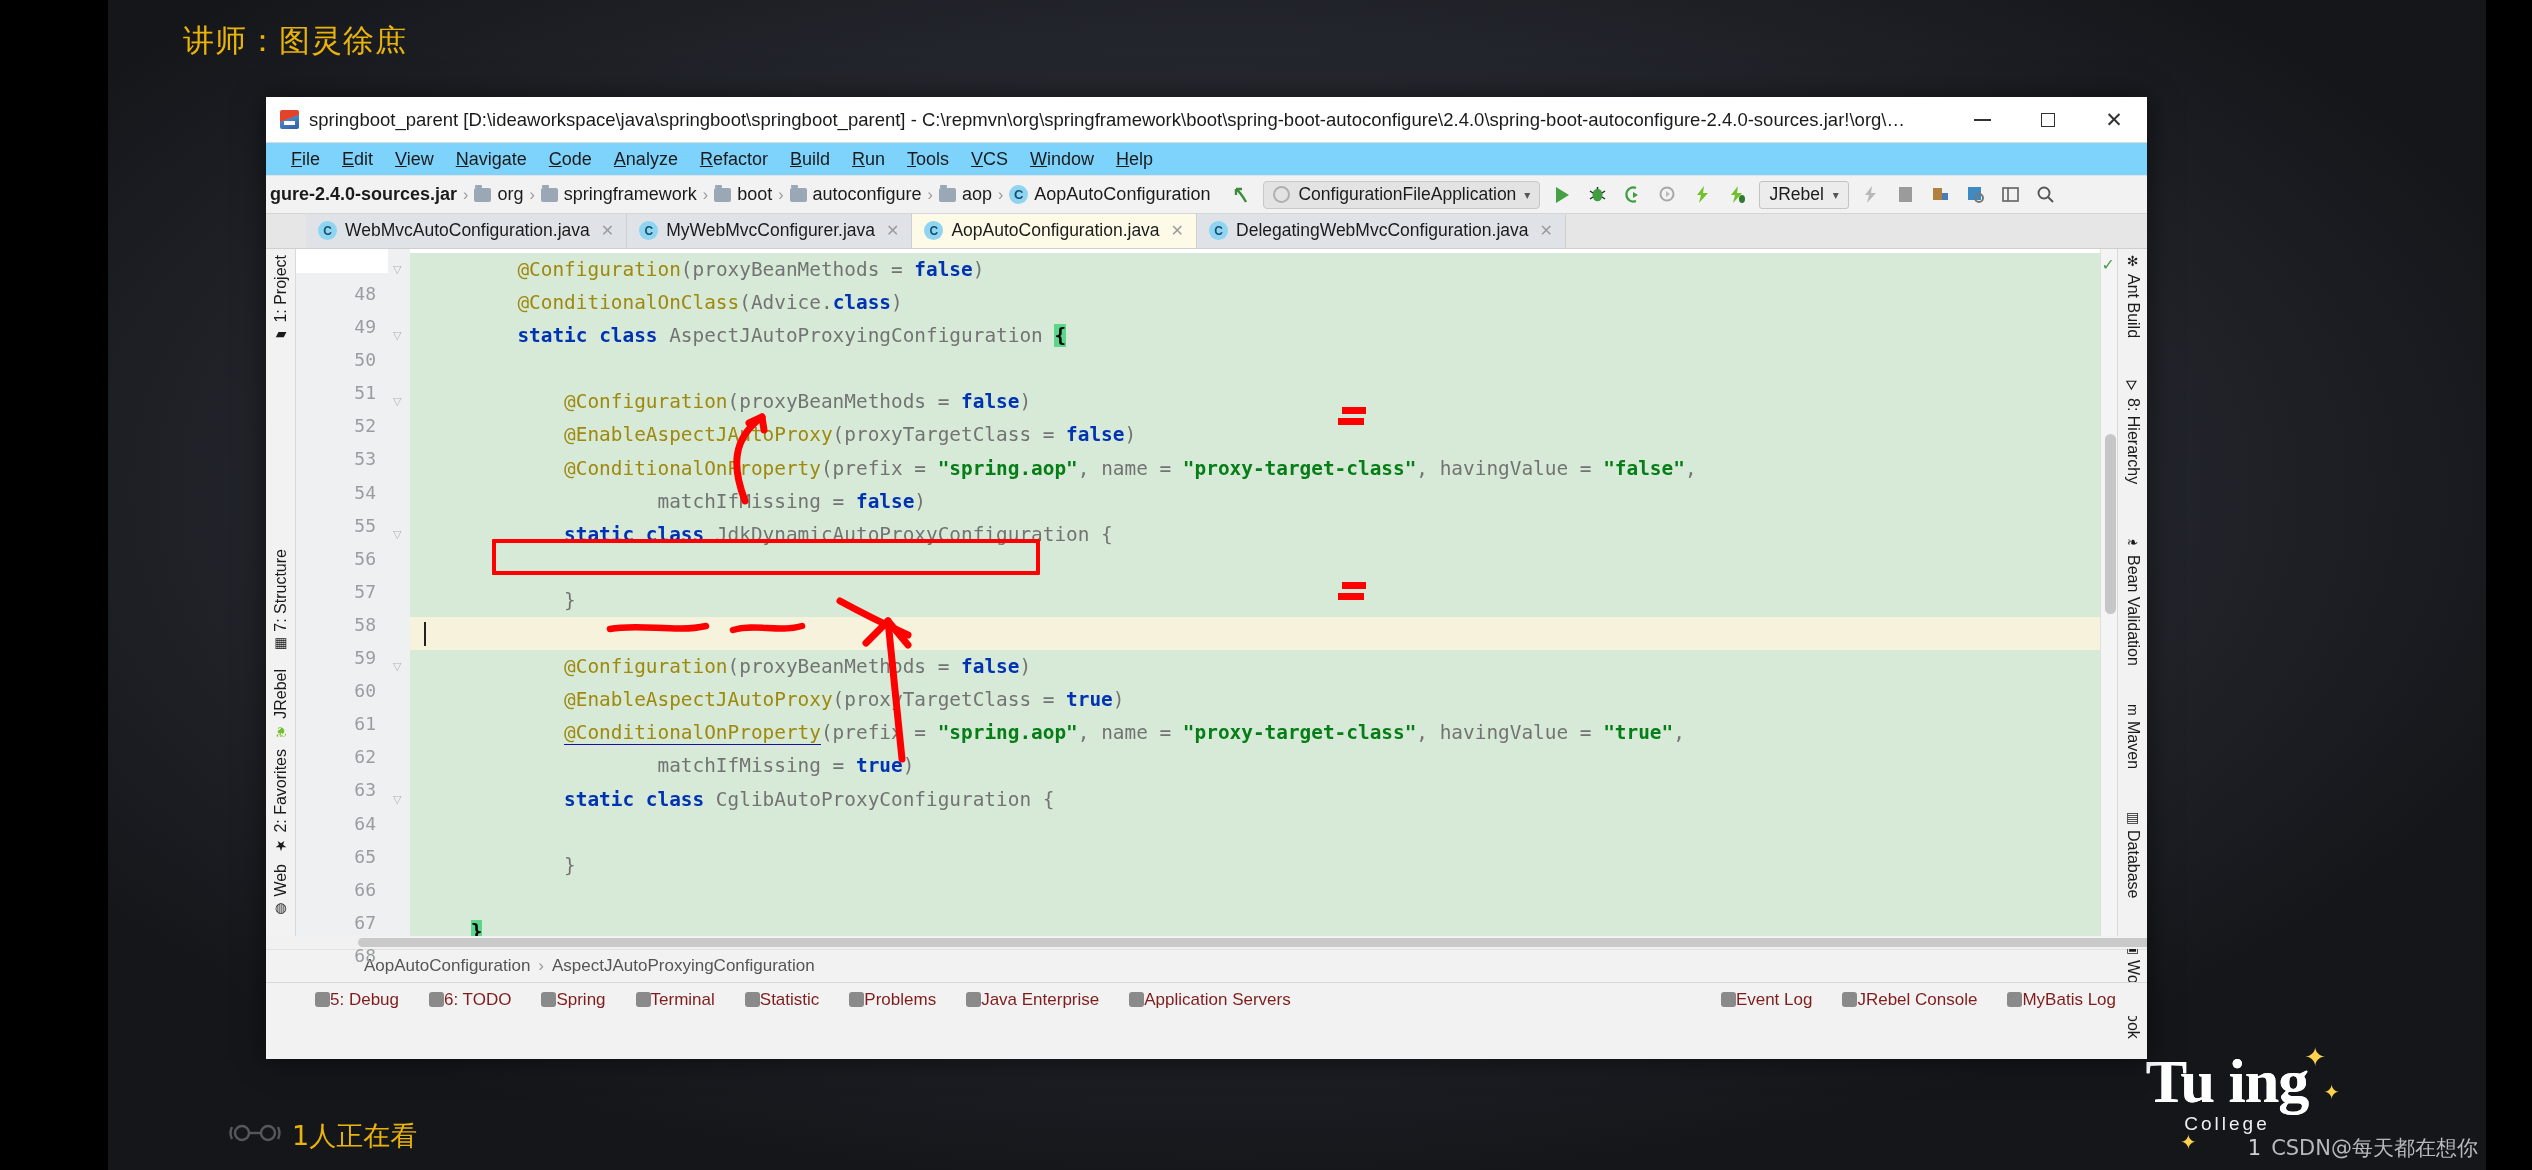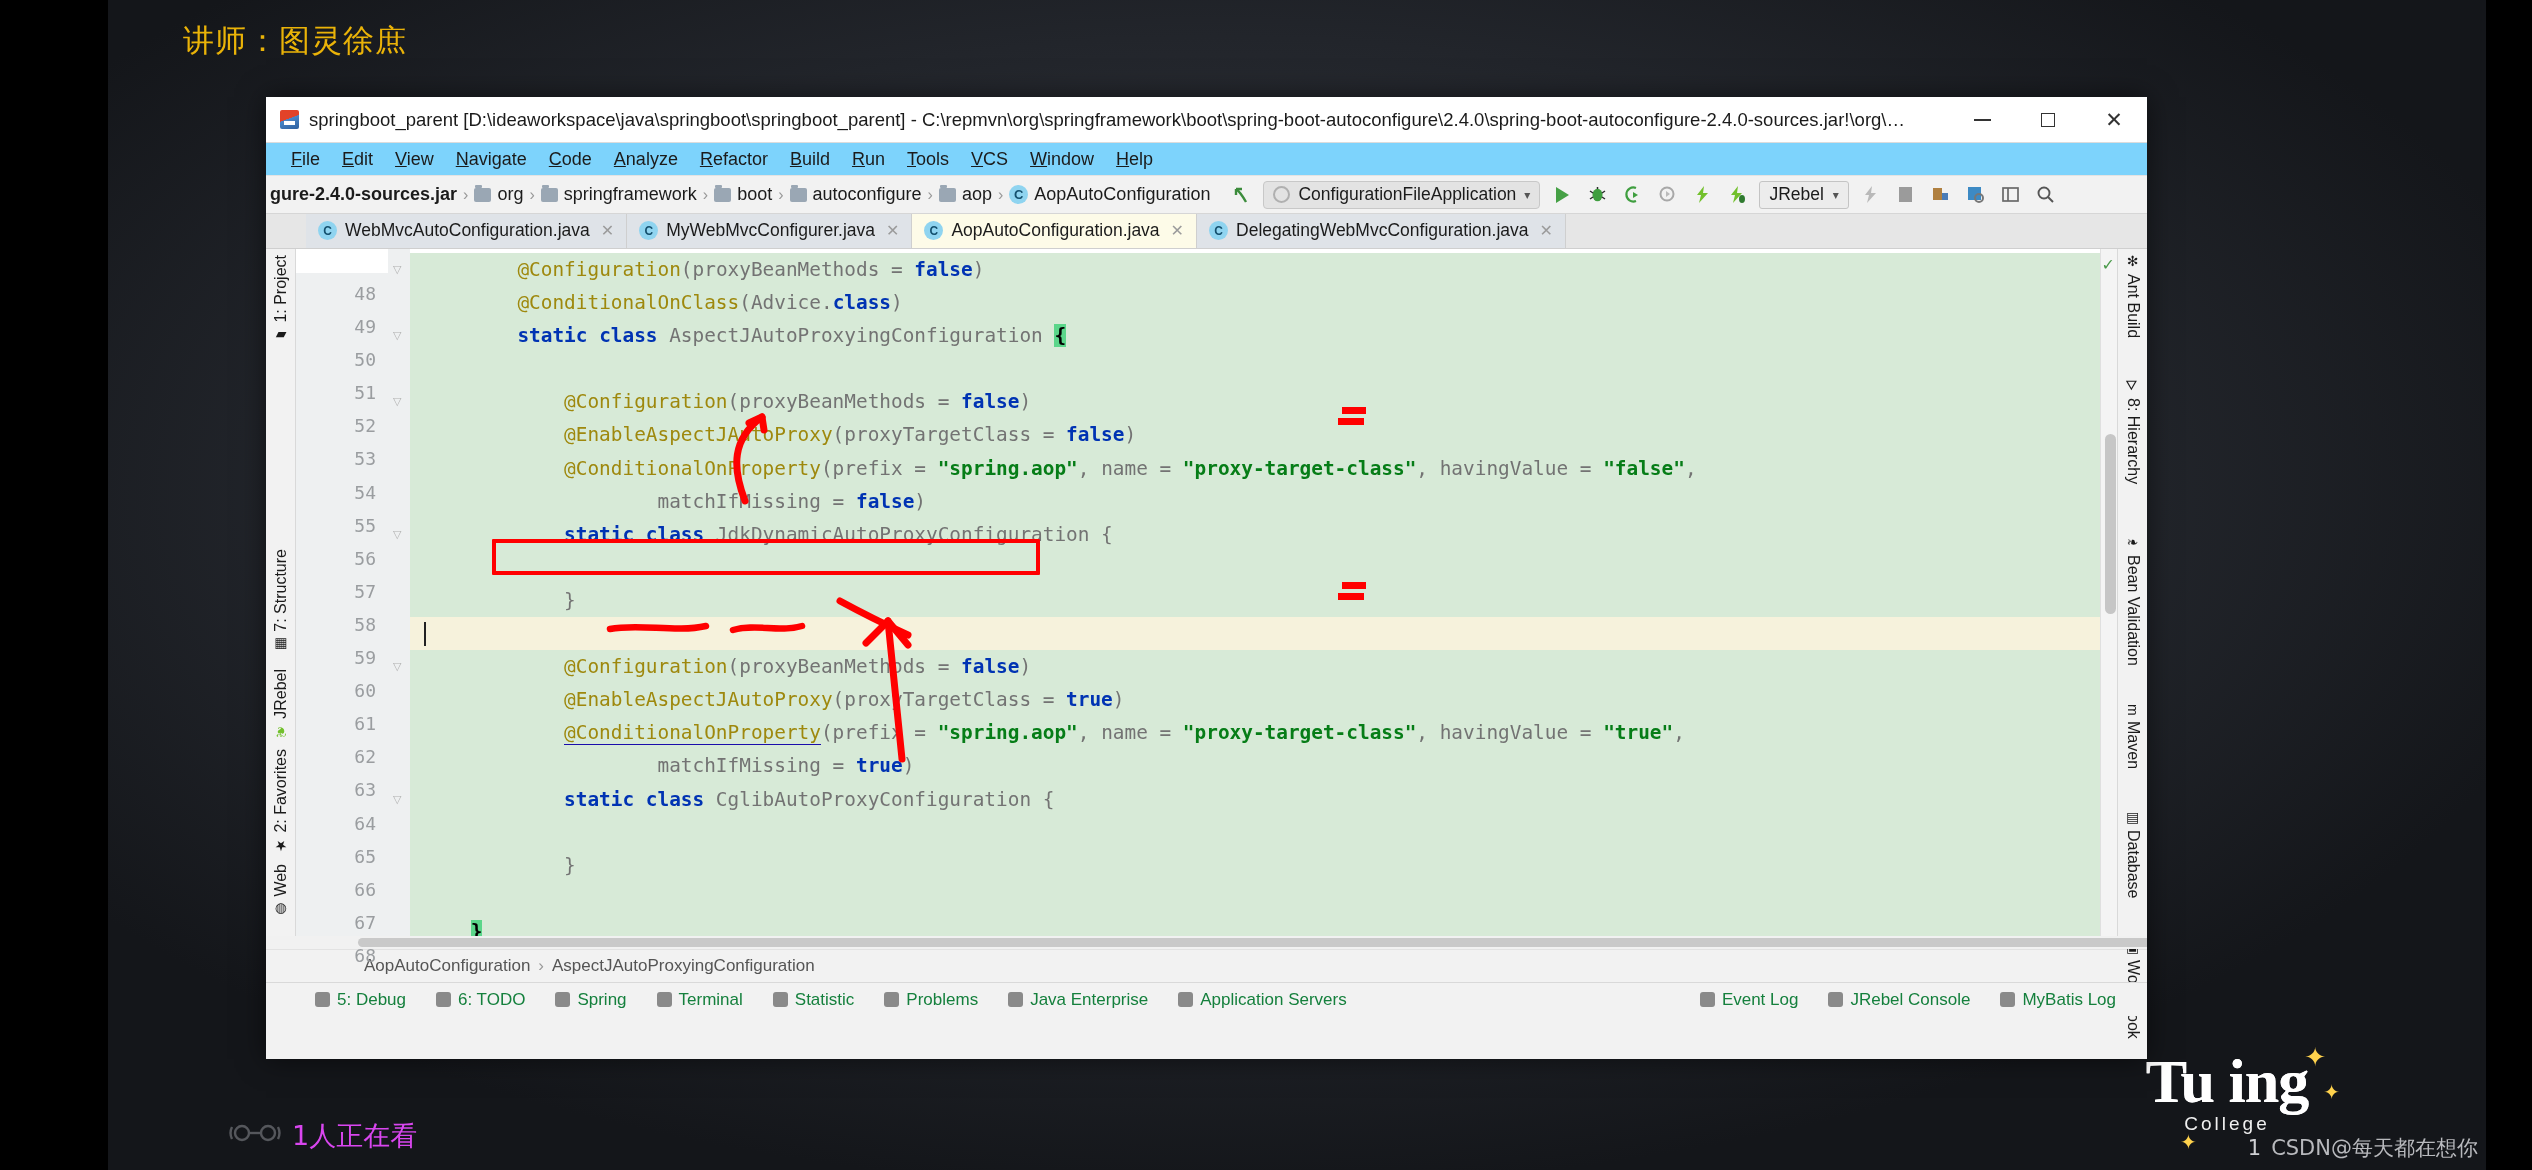--- a/index.html
+++ b/index.html
@@ -23,21 +23,21 @@
     content:""; position:absolute; right:0; top:0; width:46px; height:100%;
     background:#000;
   }
   .lecturer {
     position:absolute; left:183px; top:20px;
     color:#eab308; font-size:31px; letter-spacing:1px;
     font-family:"DejaVu Sans", sans-serif;
   }
   .watermark-bottom {
     position:absolute; left:228px; top:1118px;
-    color:#d946ef; font-size:27px;
+    color:#eab308; font-size:27px;
     font-family:"DejaVu Sans", sans-serif;
     white-space:nowrap;
   }
   .viewer-icon {
     position:absolute; left:228px; top:1118px; width:54px; height:30px;
     color:#55575c; font-size:26px;
   }
   .csdn {
     position:absolute; right:54px; top:1134px;
     color:#b8b9bd; font-size:21px;
@@ -210,21 +210,21 @@
     height:33px; background:#f2f2f2; display:flex; align-items:center; padding-left:98px;
     font-size:17px; color:#555; border-top:1px solid #e2e2e2; gap:8px;
   }
   .bcrumb .sep{color:#9a9a9a;}
 
   
   .statusbar{
     height:34px; background:#f2f2f2; display:flex; align-items:center; gap:0;
     border-top:1px solid #d9d9d9; padding-left:34px; position:relative;
   }
-  .sb-item{ display:flex; align-items:center; gap:7px; font-size:17px; color:#15803d;
+  .sb-item{ display:flex; align-items:center; font-size:17px; color:#7f1d1d;
             padding:0 15px; white-space:nowrap; }
   .sb-right{ position:absolute; right:16px; display:flex; align-items:center; }
   .dot-ic{ width:15px;height:15px;border-radius:3px;background:#8a8a8a; flex:none;}
 
   
   .anno{ position:absolute; pointer-events:none; z-index:40; }
   .redbox{
     border:4px solid #ff0000; border-radius:1px;
   }
 </style>

